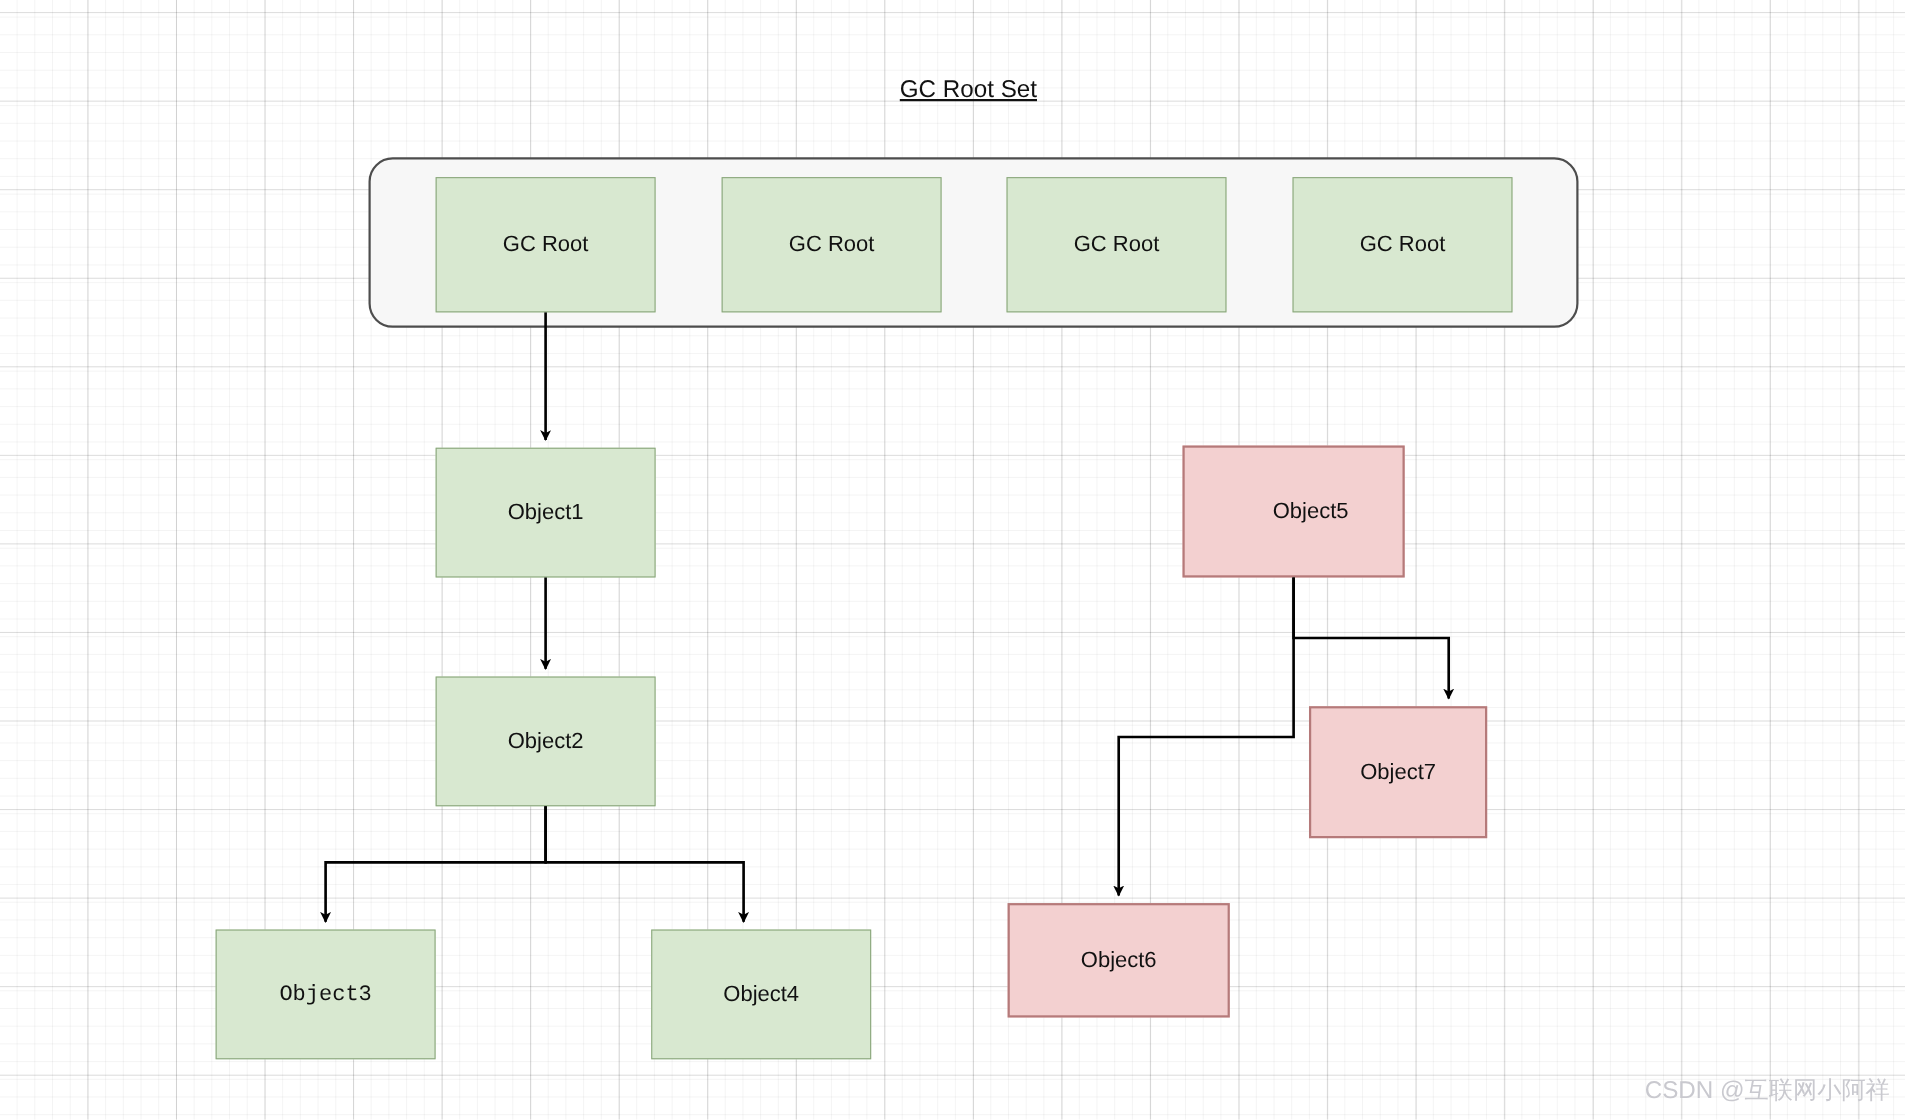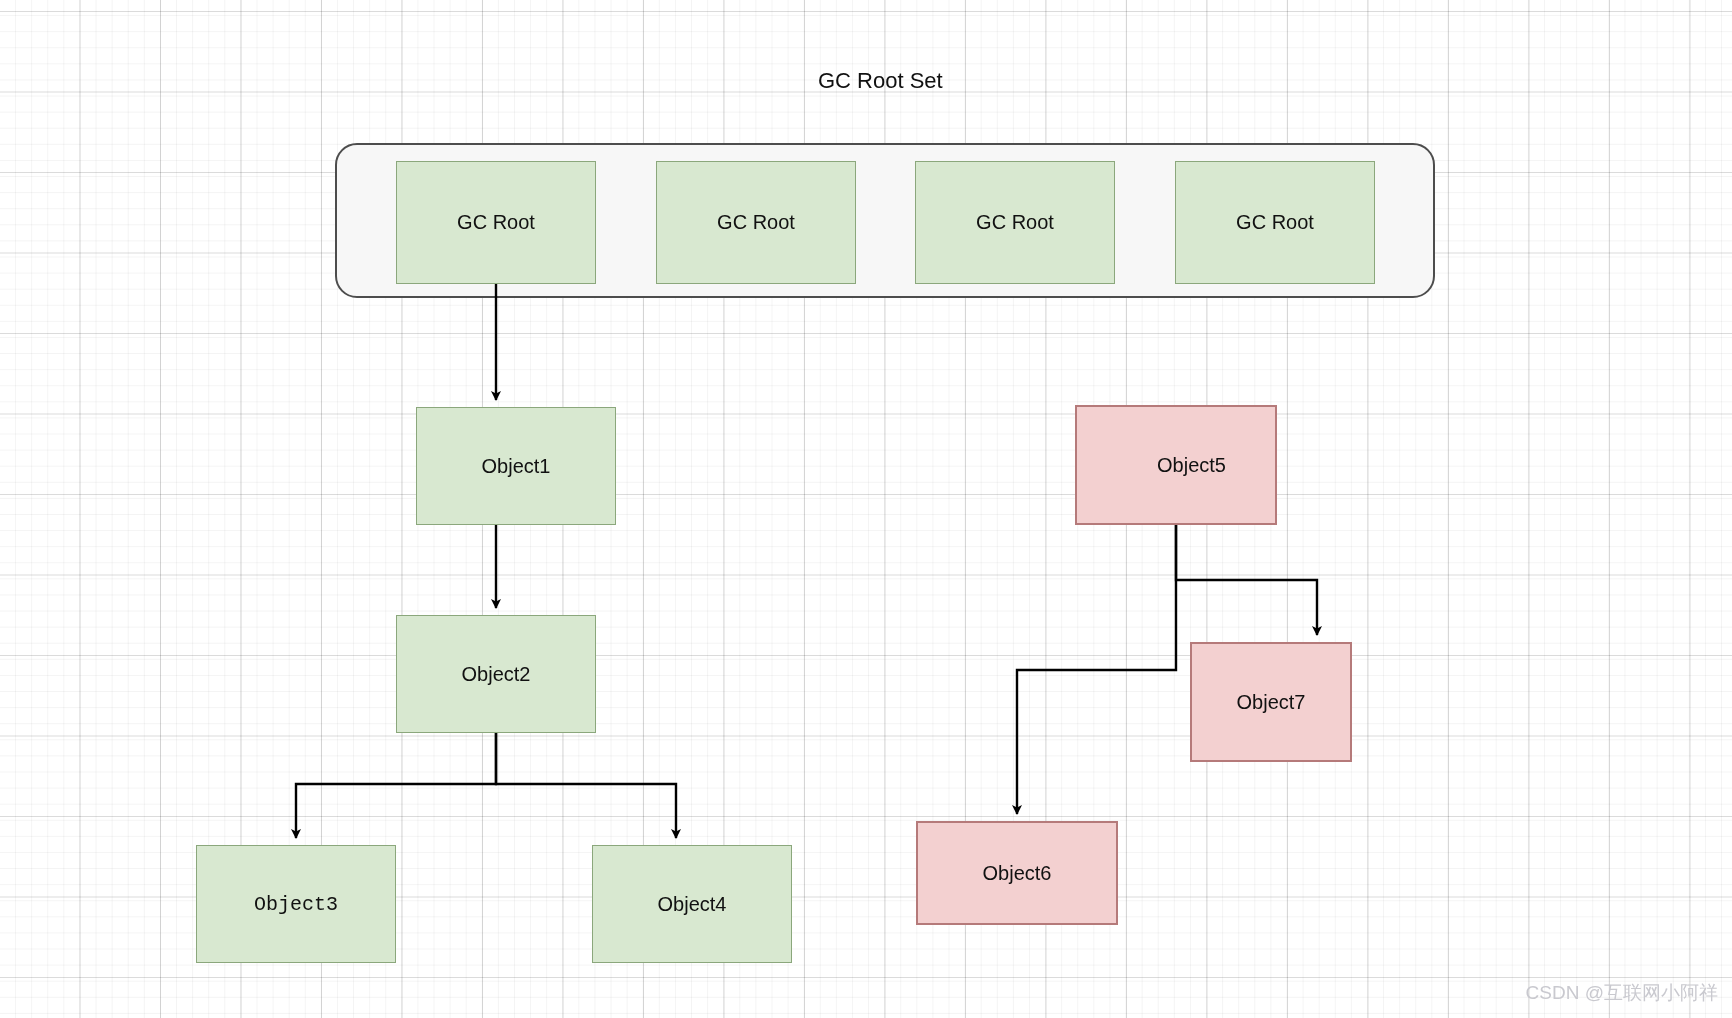--- a/index.html
+++ b/index.html
@@ -69,52 +69,52 @@
     top: 0;
     width: 1732px;
     height: 1018px;
     pointer-events: none;
   }
 
   .watermark {
     position: absolute;
     right: 14px;
     bottom: 12px;
-    font-size: 19px;
+    font-size: 22px;
     color: #c9c9cf;
     white-space: nowrap;
     margin-top: 34px;
   }
 </style>
 </head>
 <body>
 
 <div id="canvas">
 
-  <div class="title" style="left:818px; top:68px;">GC Root Set</div>
+  <div class="title" style="left:818px; top:68px;text-decoration:underline;">GC Root Set</div>
 
   <div class="root-set-container" style="left:335px; top:143px; width:1100px; height:155px;"></div>
 
   <div class="node node-green" style="left:396px; top:161px; width:200px; height:123px;">
     <span>GC Root</span>
   </div>
 
   <div class="node node-green" style="left:656px; top:161px; width:200px; height:123px;">
     <span>GC Root</span>
   </div>
 
   <div class="node node-green" style="left:915px; top:161px; width:200px; height:123px;">
     <span>GC Root</span>
   </div>
 
   <div class="node node-green" style="left:1175px; top:161px; width:200px; height:123px;">
     <span>GC Root</span>
   </div>
 
-  <div class="node node-green" style="left:396px; top:407px; width:200px; height:118px;margin-left:20px;">
+  <div class="node node-green" style="left:396px; top:407px; width:200px; height:118px;">
     <span>Object1</span>
   </div>
 
   <div class="node node-green" style="left:396px; top:615px; width:200px; height:118px;">
     <span>Object2</span>
   </div>
 
   <div class="node node-green" style="left:196px; top:845px; width:200px; height:118px;font-family:Liberation Mono, monospace;">
     <span>Object3</span>
   </div>

